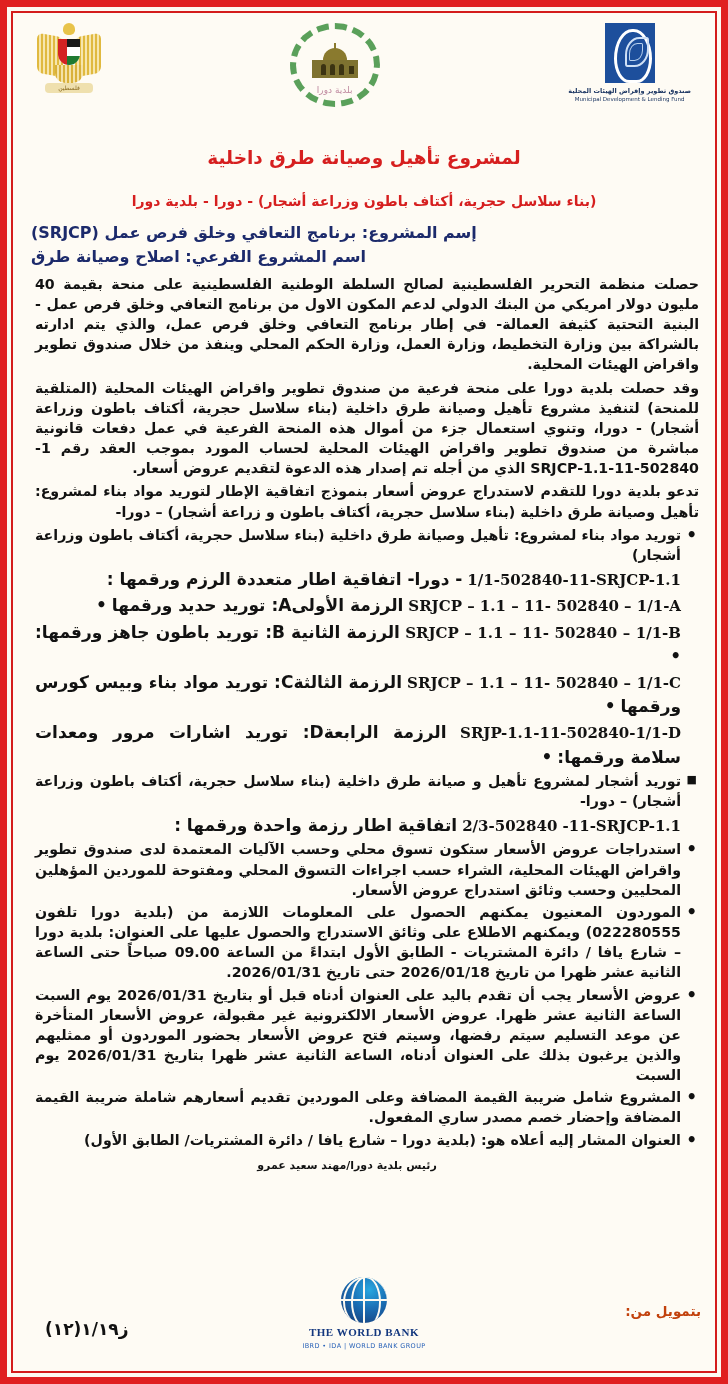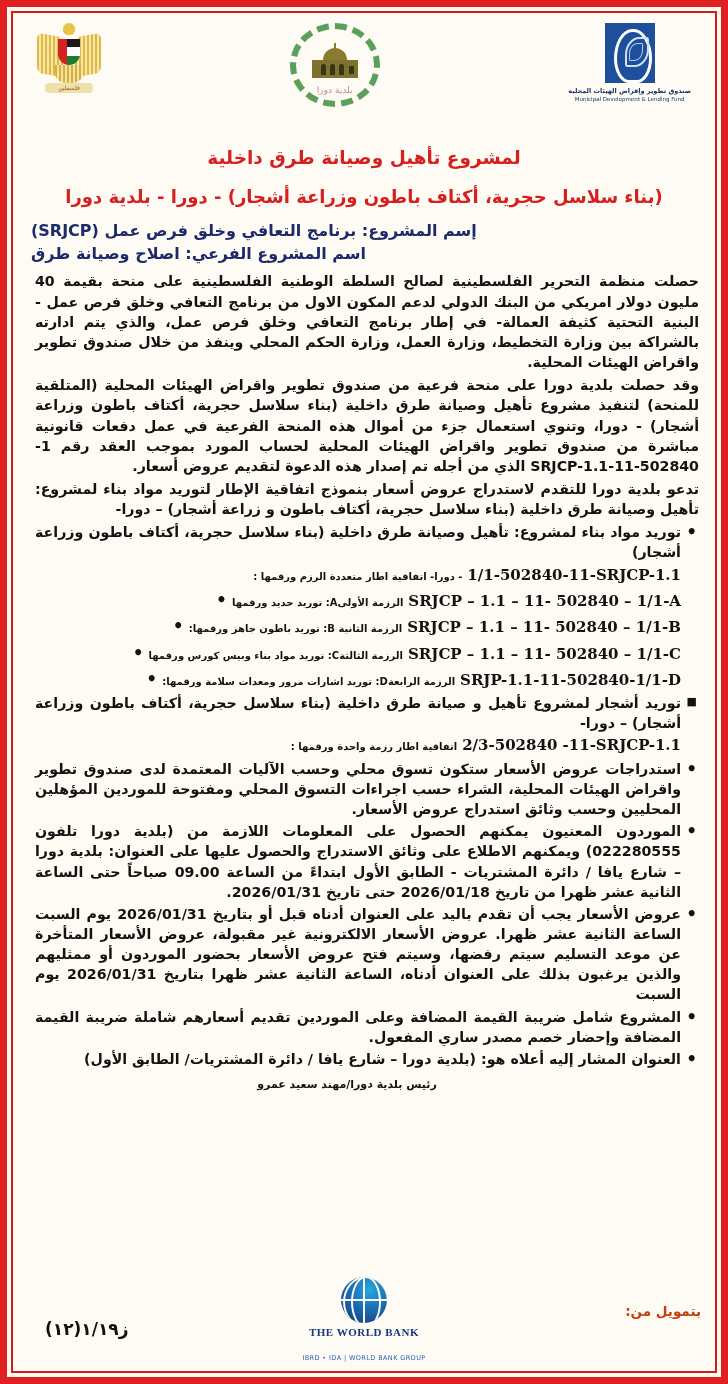--- a/index.html
+++ b/index.html
@@ -115,21 +115,21 @@
   
   .title{
     color:#d61f1f;
     font-weight:bold;
     text-align:center;
     font-size:18.5px;
     line-height:1.42;
     margin:4px 6px 0 6px;
     letter-spacing:0;
   }
-  .title .l3{font-size:18px;display:block;margin-top:12px;}
+  .title .l3{font-size:14px;display:block;margin-top:20px;}
   .proj{
     color:#1c2a6b;
     font-weight:bold;
     text-align:left;
     font-size:16px;
     line-height:1.45;
     margin:10px 8px 2px 8px;
   }
   
   .body{
@@ -150,21 +150,21 @@
   }
   ul.blist > li::before{
     content:"•";
     position:absolute;right:2px;top:-2px;
     font-size:17px;color:#111;
   }
   ul.blist > li.sq::before{content:"■";font-size:11px;top:1px;}
   ul.blist > li.nodot::before{content:"";}
   .code{font-family:"DejaVu Serif","Liberation Serif",serif;font-weight:bold;direction:ltr;unicode-bidi:embed;font-size:15px;}
   .pkg-line{text-align:center;margin:1px 0;}
-  .pkg-line .lbl{font-size:10px;}
+  .pkg-line .lbl{font-size:17px;}
   .sig{
     text-align:center;
     font-size:11px;
     font-weight:bold;
     color:#111;
     margin:8px 40px 0 0;
   }
   
   .footer{
     position:absolute;
@@ -202,21 +202,21 @@
     left:50%;top:-1px;height:48px;
   }
   .wb-m1{width:26px;margin-left:-13px;}
   .wb-m2{width:42px;margin-left:-21px;}
   .wb-name{
     font-family:"Liberation Serif","DejaVu Serif",serif;
     font-weight:bold;font-size:11px;color:#14387f;letter-spacing:0.5px;
     margin-top:3px;direction:ltr;
   }
   .wb-sub{
-    font-size:6.5px;color:#2a63b8;letter-spacing:0.4px;margin-top:16px;direction:ltr;
+    font-size:6.5px;color:#2a63b8;letter-spacing:0.4px;margin-top:4px;direction:ltr;
   }
 </style>
 </head>
 <body>
 
 <div class="page">
   <div class="inner">
 
     <div class="logos">
 

